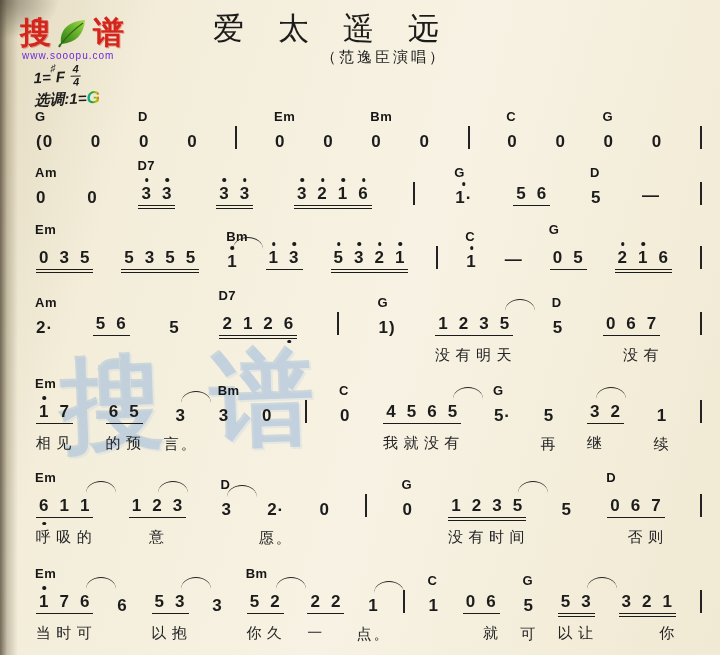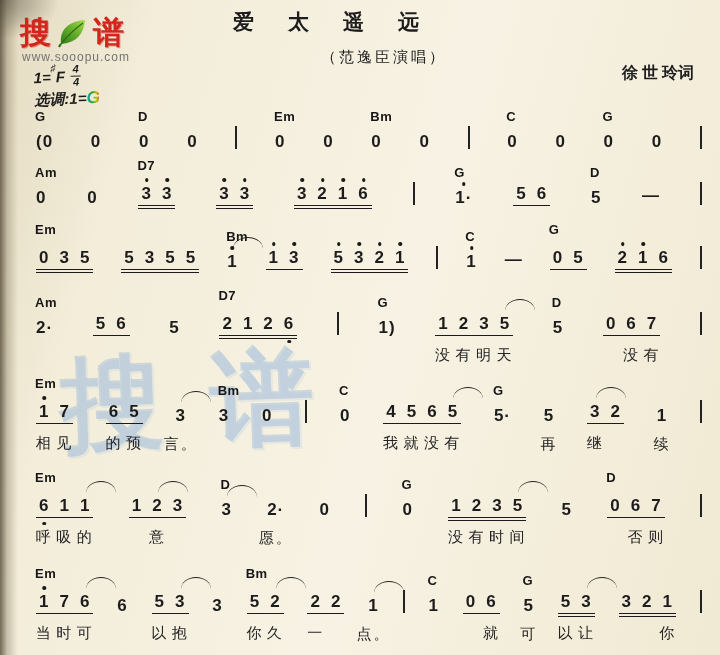--- a/index.html
+++ b/index.html
@@ -19,35 +19,35 @@
   .watermark{position:absolute;left:60px;top:332px;z-index:1;
     font-family:"Liberation Serif",serif;font-weight:700;font-size:104px;letter-spacing:46px;
     color:rgba(142,178,216,.40);transform:rotate(-2deg);white-space:nowrap;
     text-shadow:2px 2px 0 rgba(180,205,232,.25);}
 
   
   .logo{position:absolute;left:20px;top:12px;z-index:6;display:flex;align-items:center;gap:2px;}
   .logo .ch{font-family:"Liberation Serif",serif;font-weight:900;font-size:31px;color:#d3251c;
     text-shadow:1px 1px 0 rgba(211,37,28,.4);}
   .logo svg{width:36px;height:32px;margin:0 1px;}
-  .logo-url{position:absolute;left:22px;top:50px;z-index:6;font-size:12px;letter-spacing:1px;color:#737373;}
+  .logo-url{position:absolute;left:22px;top:50px;z-index:6;font-size:10px;letter-spacing:1px;color:#6d28d9;}
 
   .keyblock{position:absolute;left:34px;top:66px;z-index:6;font-weight:700;font-style:italic;
     font-size:15px;transform:rotate(-2deg);}
   .keyline{display:flex;align-items:center;gap:6px;height:20px;}
   .acc{font-size:10px;vertical-align:super;position:relative;top:-5px;}
   .frac{display:inline-flex;flex-direction:column;align-items:center;line-height:1;font-size:11px;font-weight:700;}
   .frac b{display:block;}
   .frac b:first-child{border-bottom:1px solid #222;padding:0 2px 1px;}
   .altline{margin-top:3px;font-style:italic;}
   .rainbow{background:linear-gradient(90deg,#00b4c8,#2f9e2f 45%,#c8c800 80%,#b33);
     -webkit-background-clip:text;background-clip:text;color:transparent;font-weight:900;font-size:17px;}
 
   .title{position:absolute;top:8px;left:50%;transform:translateX(calc(-50% - 17px));z-index:4;
-    font-family:"Liberation Serif",serif;font-weight:700;font-size:21px;letter-spacing:34px;white-space:nowrap;}
+    font-family:"Liberation Serif",serif;font-weight:400;font-size:31px;letter-spacing:34px;white-space:nowrap;}
   .subtitle{position:absolute;top:48px;left:50%;transform:translateX(-50%);z-index:4;
     font-family:"Liberation Serif",serif;font-size:15px;letter-spacing:3px;white-space:nowrap;margin-left:24px;}
 
   .credits{position:absolute;right:26px;top:62px;z-index:4;text-align:right;
     font-family:"Liberation Serif",serif;font-weight:700;font-size:16px;line-height:21px;}
   .credits .c2{letter-spacing:.5px;}
 
   
   #score{position:absolute;left:36px;right:18px;top:0;bottom:0;z-index:3;}
   .system{position:absolute;left:0;right:0;}
@@ -119,21 +119,20 @@
   </div>
   <div class="altline">
     <span>选调:1=</span><span class="rainbow">G</span>
   </div>
 </div>
 
 <div class="title">爱太遥远</div>
 <div class="subtitle">（范逸臣演唱）</div>
 
 <div class="credits">
-  <div class="c1">徐 世 玲词</div>
 </div>
 
 <div id="score">
     <div class="system">
       <div class="notes-row">
         <span class="nwrap">
           <span class="chord">G</span>
           <span class="nt">(0</span>
         </span>
         <span class="nwrap">

